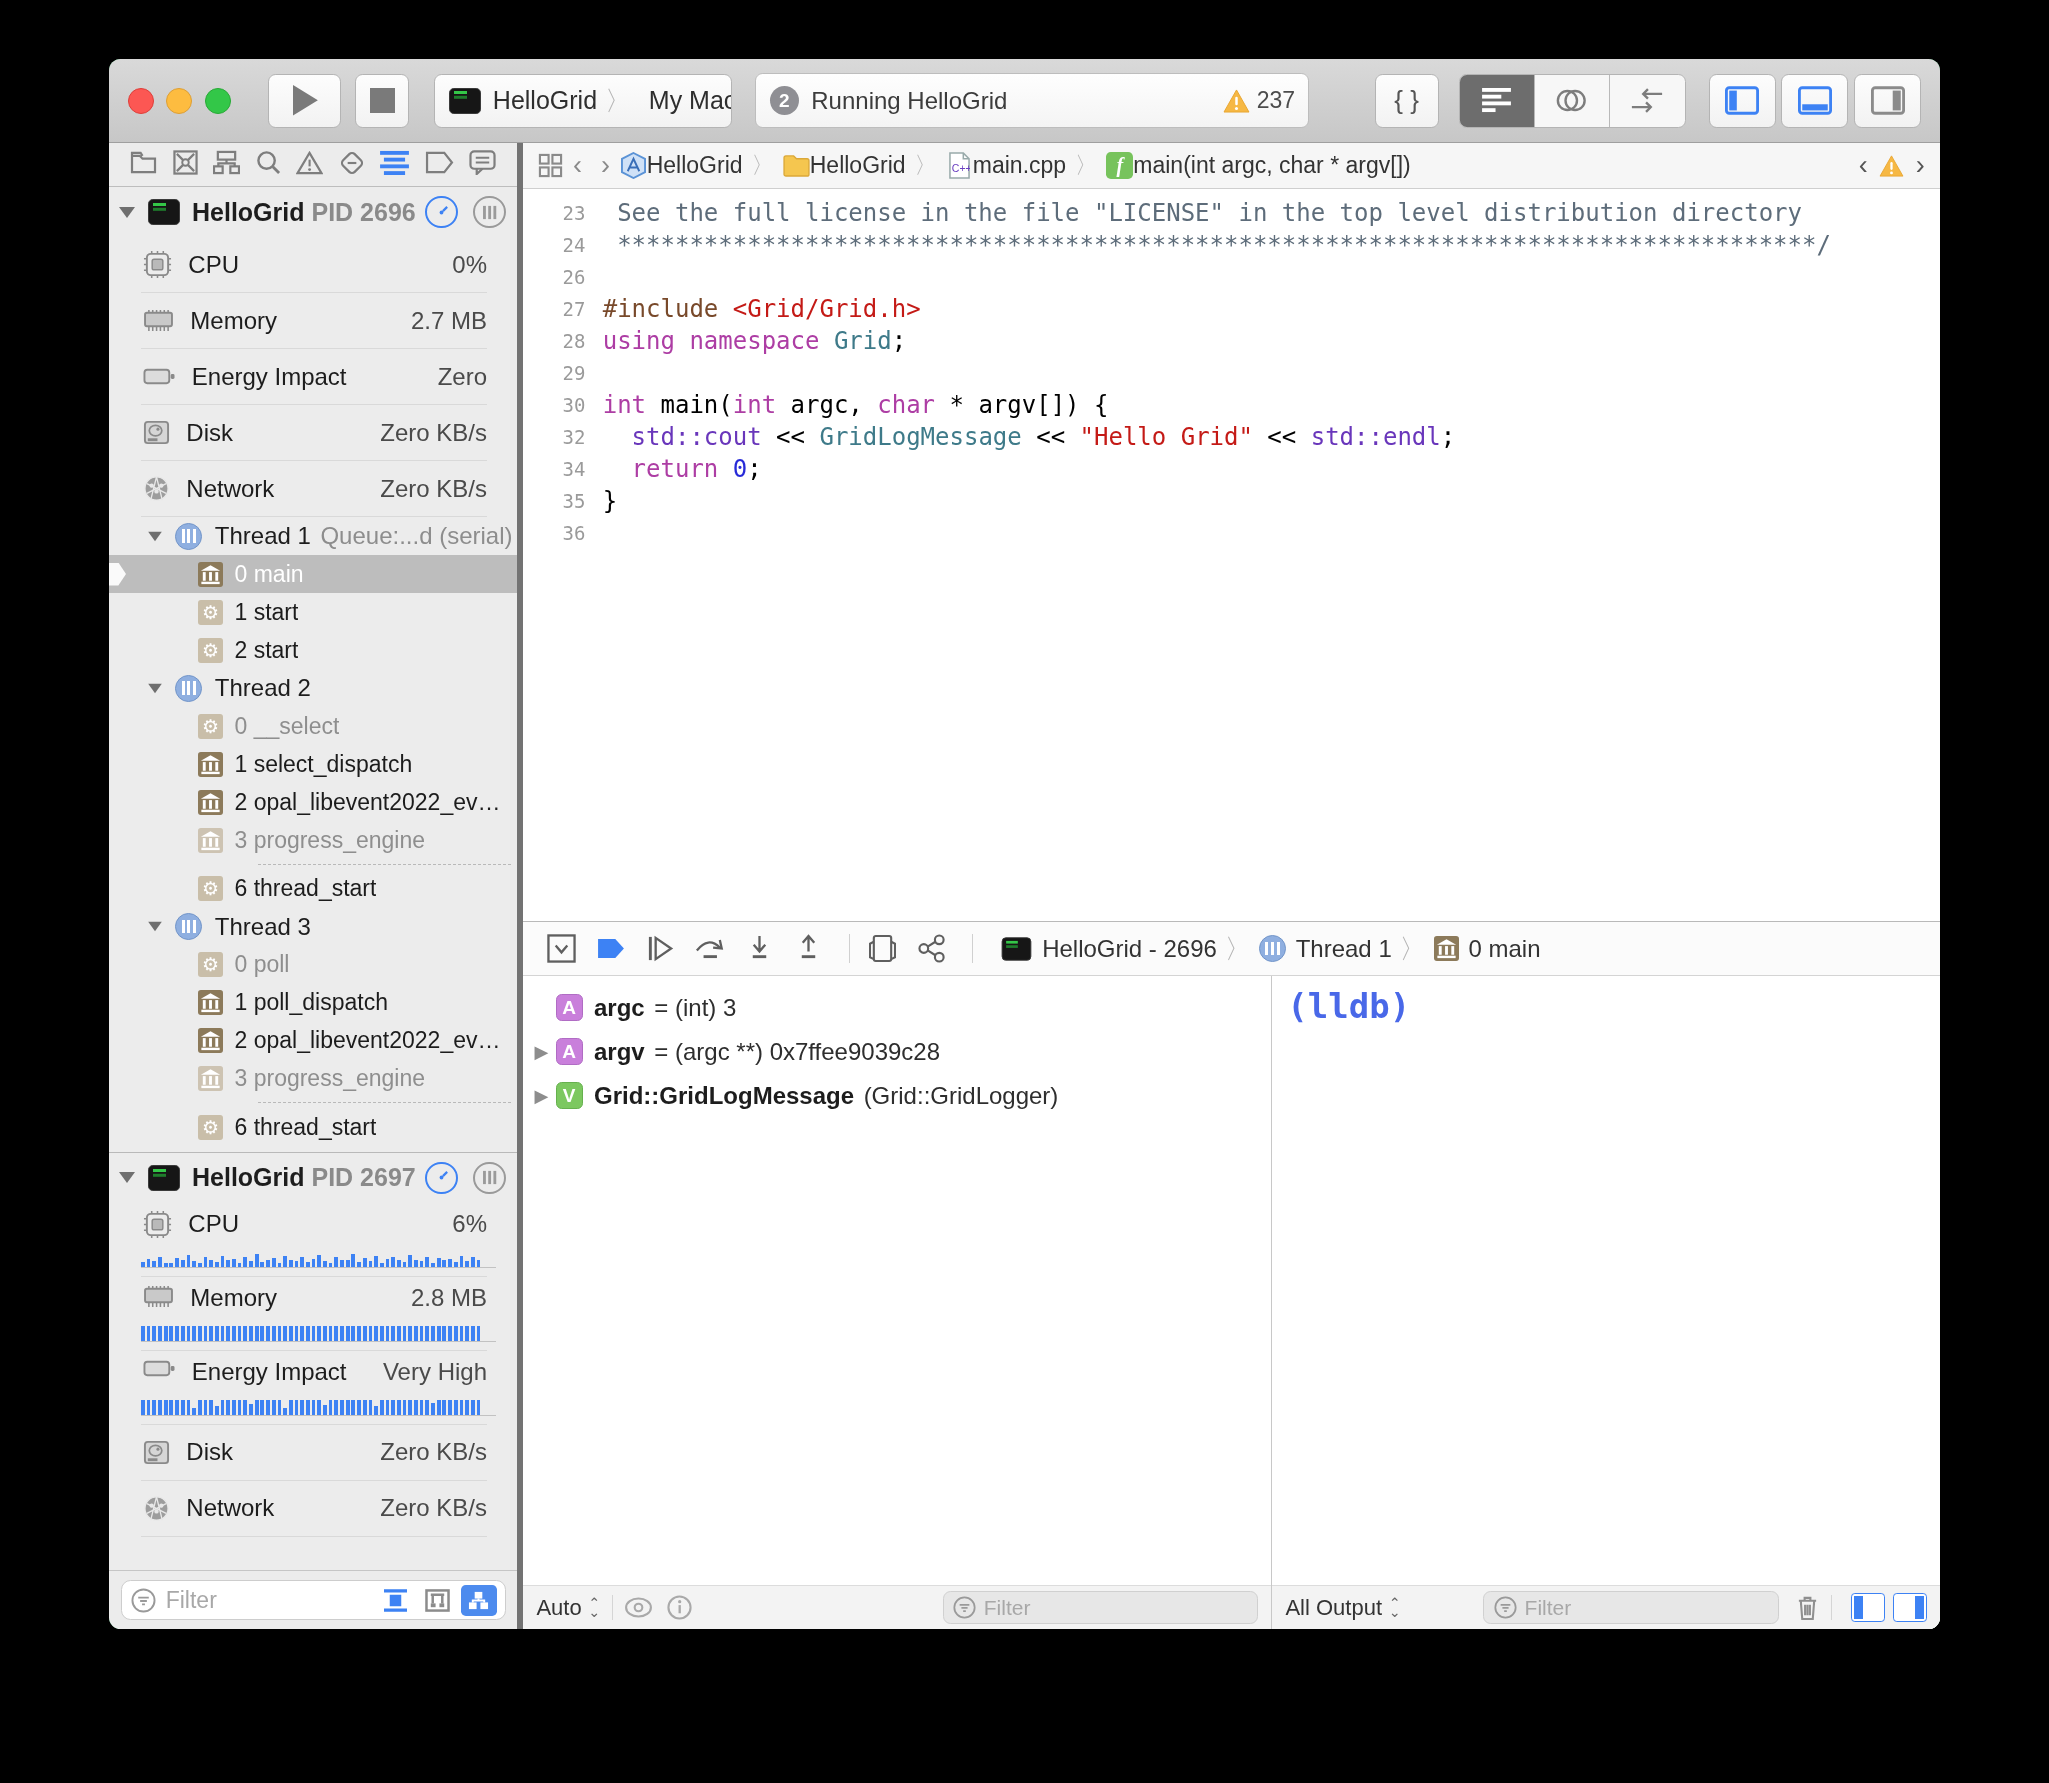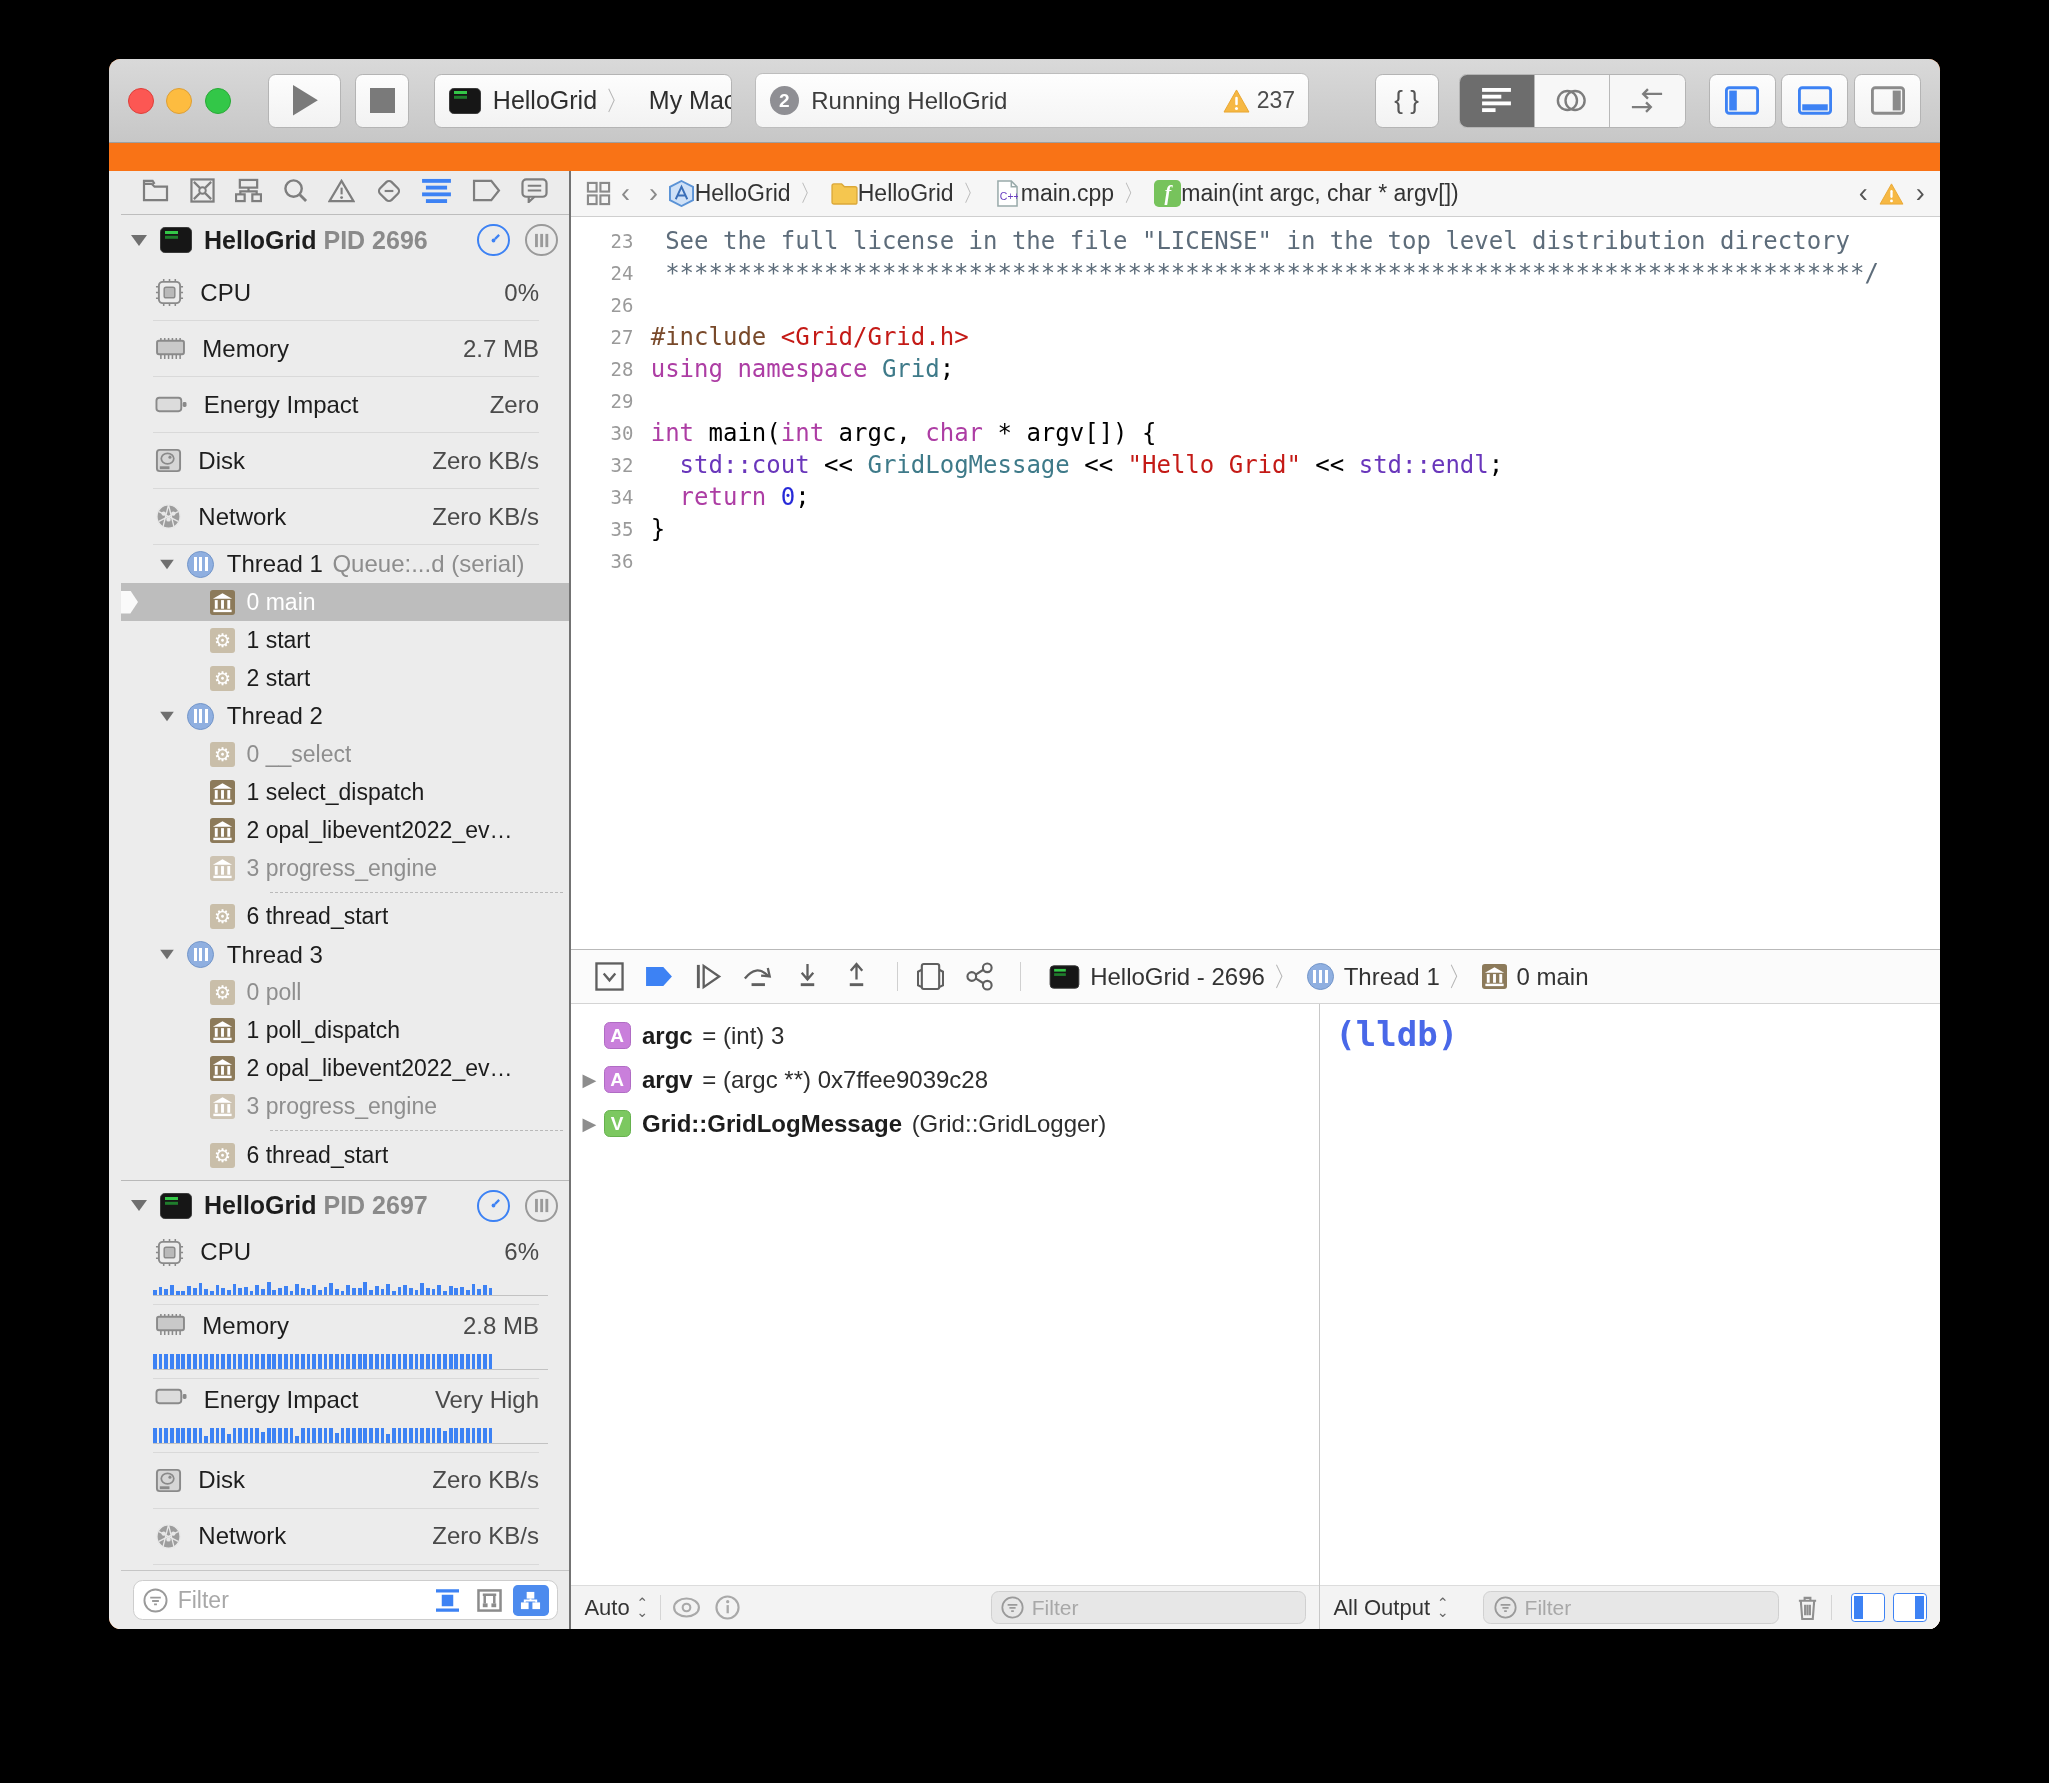--- a/index.html
+++ b/index.html
@@ -1,19 +1,19 @@
 <!DOCTYPE html>
 <html><head>
 <meta charset="utf-8">
 <style>
   html,body{margin:0;padding:0;background:#000;}
   body{width:2049px;height:1784px;position:relative;font-family:"Liberation Sans",sans-serif;-webkit-font-smoothing:antialiased;}
   *{box-sizing:border-box;}
 
-  #window{position:absolute;left:109px;top:59px;width:1831px;height:1570px;background:#f97316;border-radius:11.5px;overflow:hidden;box-shadow:0 32.5px 86px rgba(0,0,0,.65);display:flex;flex-direction:column;gap:28px;}
+  #window{position:absolute;left:109px;top:59px;width:1831px;height:1570px;background:#15803d;border-radius:11.5px;overflow:hidden;box-shadow:0 32.5px 86px rgba(0,0,0,.65);display:flex;flex-direction:column;}
 
   
   #toolbar{height:84px;flex:none;background:linear-gradient(180deg,#d9d9d9,#c7c7c7);border-bottom:1px solid #9f9f9f;display:flex;align-items:center;padding:0 19px;}
   .tl{width:26px;height:26px;border-radius:50%;margin-right:12.4px;flex:none;}
   .tl.red{background:#fc5753;border:1px solid #df3e39;}
   .tl.yellow{background:#fdbc40;border:1px solid #de9f34;}
   .tl.green{background:#33c748;border:1px solid #27aa35;}
   .tb-btn{height:54px;background:linear-gradient(180deg,#fdfdfd,#f2f2f2);border:1px solid #b4b4b4;border-radius:7.6px;display:flex;align-items:center;justify-content:center;}
   #play-btn{width:73px;margin-left:25px;}
   #stop-btn{width:54px;margin-left:14.3px;}
@@ -28,21 +28,21 @@
   .seg{width:75px;display:flex;align-items:center;justify-content:center;border-right:1px solid #b9b9b9;}
   .seg:last-child{border-right:none;}
   .seg.sel{background:#6d6d6d;}
   #view-toggles{display:flex;margin-left:23px;gap:5.7px;}
   .vt{width:67px;height:54px;background:linear-gradient(180deg,#fdfdfd,#f2f2f2);border:1px solid #b4b4b4;border-radius:7.6px;display:flex;align-items:center;justify-content:center;}
 
   
   #main-row{flex:1;display:flex;min-height:0;}
 
   
-  #sidebar{width:462px;flex:none;background:#ececec;border-right:2px solid #737373;display:flex;flex-direction:column;min-height:0;padding-left:12px;}
+  #sidebar{width:414px;flex:none;background:#ececec;border-right:6px solid #737373;display:flex;flex-direction:column;min-height:0;}
   #nav-strip{height:44px;flex:none;border-bottom:1px solid #bdbdbd;display:flex;align-items:center;justify-content:space-between;padding:0 21px;}
   #nav-scroll{flex:1;overflow:hidden;position:relative;}
   #sidebar-filter{height:59px;flex:none;border-top:1px solid #c6c6c6;display:flex;align-items:center;padding:9.6px 11.5px;}
   #sidebar-filter .field{flex:1;height:40px;background:#fff;border:1px solid #cdcdcd;border-radius:9.6px;display:flex;align-items:center;padding:0 7.6px 0 9.6px;}
   .filter-ph{color:#a8a8a8;font-size:23px;margin-left:9.6px;flex:1;}
   .sf-btn{width:36px;height:31px;border-radius:4.8px;display:flex;align-items:center;justify-content:center;margin-left:5.7px;}
   .sf-btn.fill{background:#4d8bee;}
 
   .proc-header{height:50px;display:flex;align-items:center;padding:0 11.5px 0 9.6px;}
   .proc-title{font-size:25px;font-weight:bold;color:#1d1d1d;margin-left:11.5px;white-space:nowrap;}

